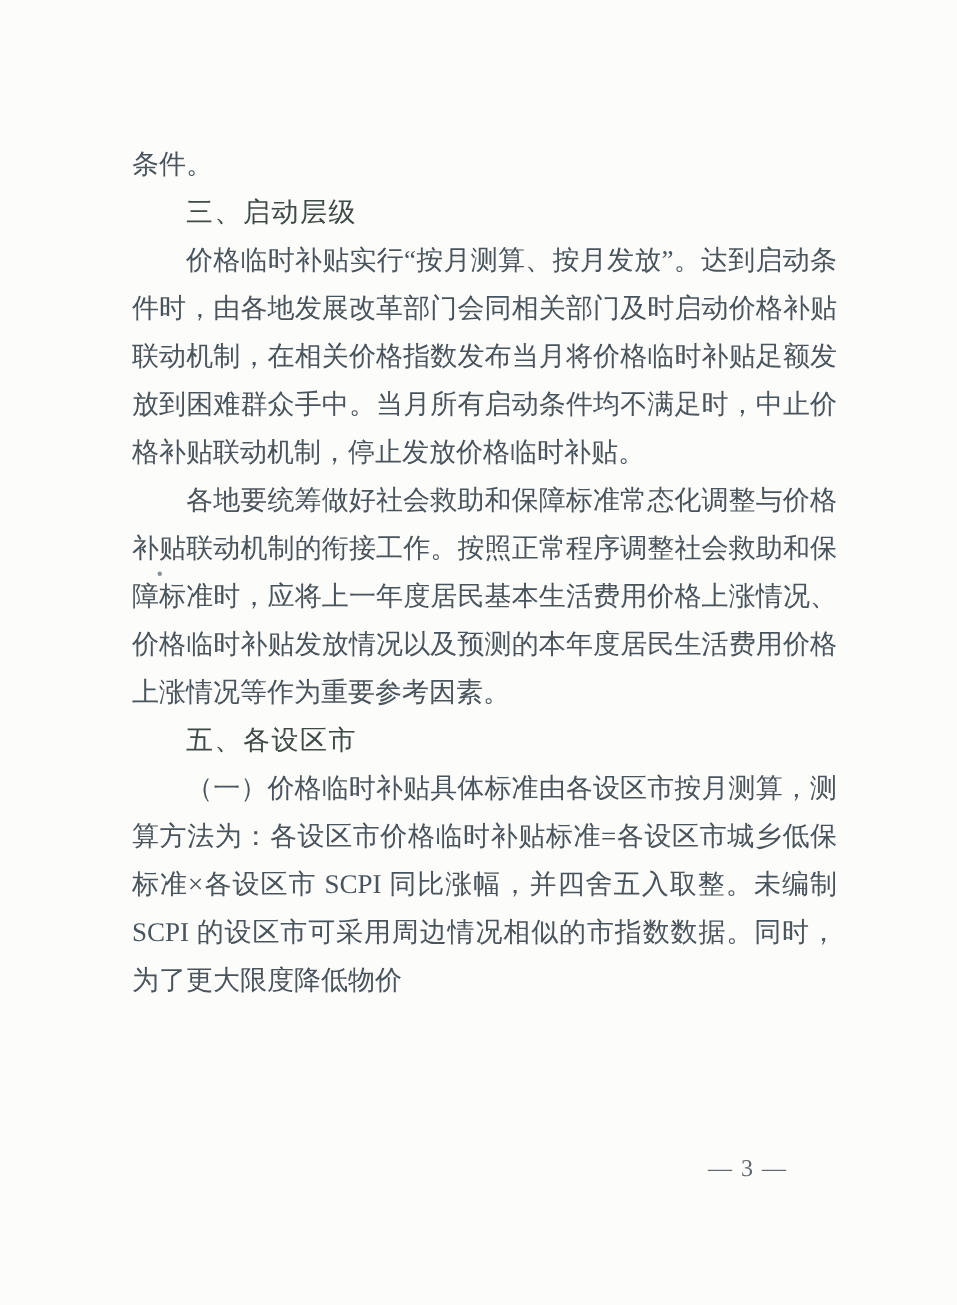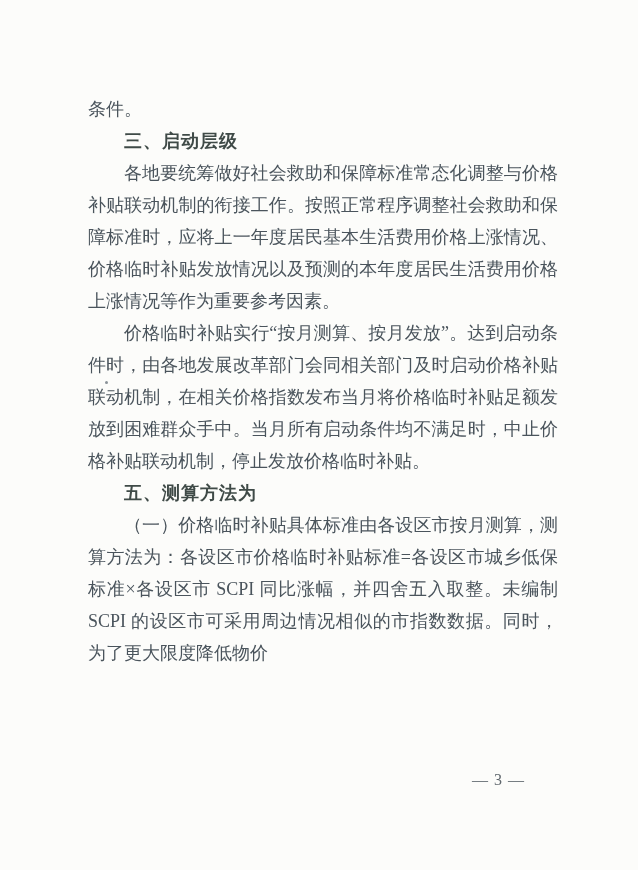--- a/index.html
+++ b/index.html
@@ -29,21 +29,21 @@
   .text-block p {
     margin: 0;
     padding: 0;
     text-indent: 2em;
   }
   .text-block p.continuation {
     text-indent: 0;
   }
   .text-block p.heading {
     font-family: "Liberation Sans", "DejaVu Sans", sans-serif;
-    font-weight: bold;
+    font-weight: normal;
     color: var(--heading-color, #3f4a47);
     letter-spacing: 1px;
   }
   .page-number {
     position: absolute;
     top: 770px;
     right: 113px;
     font-size: 16px;
     line-height: 20px;
     color: var(--pagenum-color, #5f676d);
@@ -60,20 +60,20 @@
     background: #8a9298;
   }
 </style>
 </head>
 <body>
 
 <div class="page">
   <div class="text-block">
       <p class="continuation">条件。</p>
       <p class="heading">三、启动层级</p>
+      <p class="paragraph">价格临时补贴实行“按月测算、按月发放”。达到启动条件时，由各地发展改革部门会同相关部门及时启动价格补贴联动机制，在相关价格指数发布当月将价格临时补贴足额发放到困难群众手中。当月所有启动条件均不满足时，中止价格补贴联动机制，停止发放价格临时补贴。</p>
       <p class="paragraph">各地要统筹做好社会救助和保障标准常态化调整与价格补贴联动机制的衔接工作。按照正常程序调整社会救助和保障标准时，应将上一年度居民基本生活费用价格上涨情况、价格临时补贴发放情况以及预测的本年度居民生活费用价格上涨情况等作为重要参考因素。</p>
-      <p class="paragraph">价格临时补贴实行“按月测算、按月发放”。达到启动条件时，由各地发展改革部门会同相关部门及时启动价格补贴联动机制，在相关价格指数发布当月将价格临时补贴足额发放到困难群众手中。当月所有启动条件均不满足时，中止价格补贴联动机制，停止发放价格临时补贴。</p>
-      <p class="heading">五、测算方法为</p>
+      <p class="heading">五、各设区市</p>
       <p class="paragraph">（一）价格临时补贴具体标准由各设区市按月测算，测算方法为：各设区市价格临时补贴标准=各设区市城乡低保标准×各设区市 SCPI 同比涨幅，并四舍五入取整。未编制 SCPI 的设区市可采用周边情况相似的市指数数据。同时，为了更大限度降低物价</p>
     </div>
   <div class="speck"></div>
   <div class="page-number">— 3 —</div>
 </div>
 
 </body></html>

